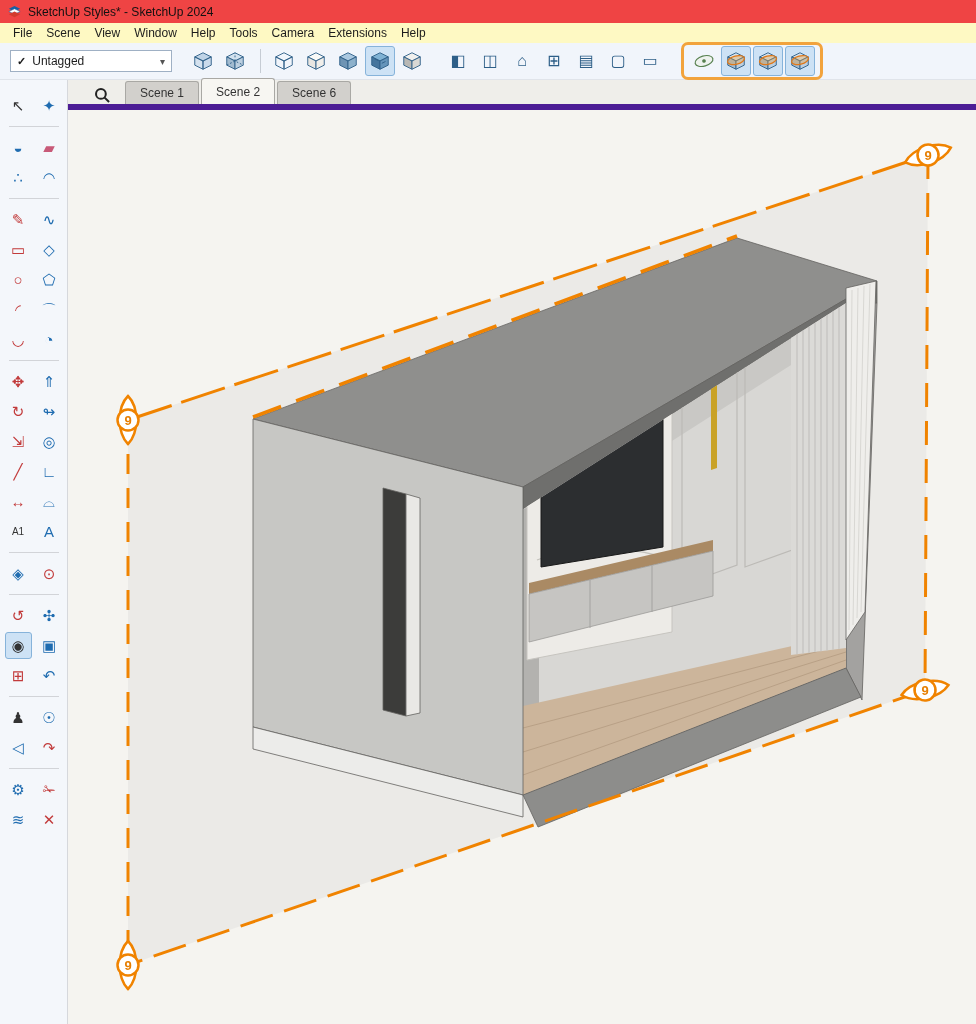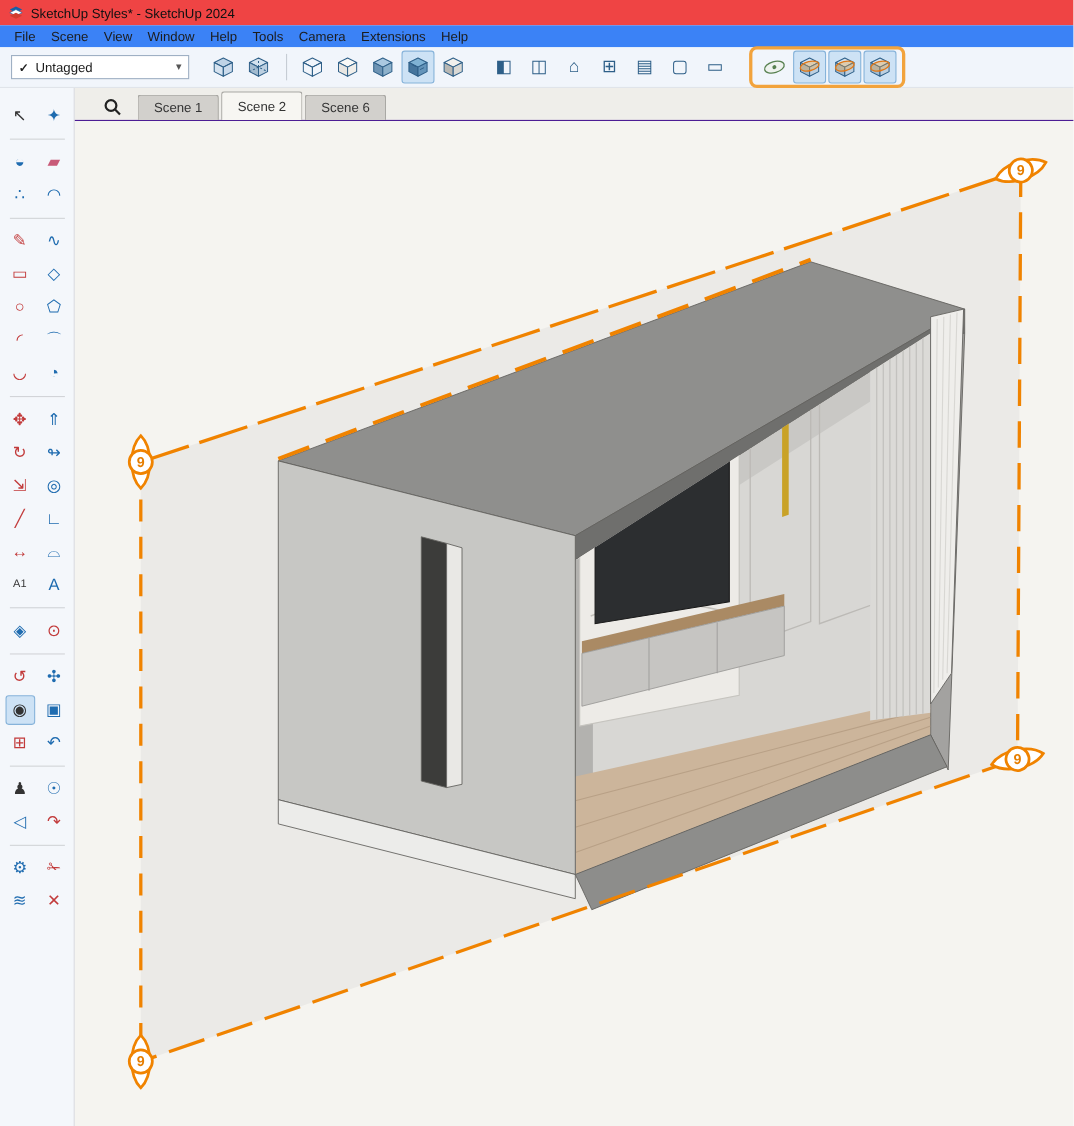--- a/index.html
+++ b/index.html
@@ -1,40 +1,40 @@
 <!DOCTYPE html>
 <html style="--accent: #f08300; --highlight: #f2a33c;"><head>
 <meta charset="utf-8">
 <style>
   *{margin:0;padding:0;box-sizing:border-box;}
   html,body{width:976px;height:1024px;overflow:hidden;}
   body{font-family:"Liberation Sans",sans-serif;font-size:12px;color:#1c1c1c;background:#fff;}
   .titlebar{height:23px;background:#ef4444;display:flex;align-items:center;padding:0 7px;gap:6px;}
   .titlebar .title{font-size:12px;color:#111;}
-  .menubar{height:20px;background:#3b82f6;display:flex;align-items:center;padding:0 6px;}
+  .menubar{height:20px;background:#fef9c3;display:flex;align-items:center;padding:0 6px;}
   .menu-item{padding:2px 7px;cursor:default;}
   .toolbar{height:37px;background:#f1f5fb;display:flex;align-items:center;padding:0 10px;border-bottom:1px solid #e0e4ea;}
   .tagdrop{width:162px;height:22px;background:#fff;border:1px solid #9fb0c4;display:flex;align-items:center;padding:0 6px;gap:6px;margin-right:16px;font-size:12px;}
   .tagdrop .check{font-weight:bold;font-size:11px;}
   .tagdrop .arrow{margin-left:auto;color:#555;font-size:10px;}
   #tb-groups{display:flex;align-items:center;}
   .tb-group{display:flex;align-items:center;gap:2px;margin-right:16px;}
   .tb-group.highlighted{border:3px solid var(--highlight,#f2a33c);border-radius:7px;padding:1px 5px;margin-right:0;}
   .tb-btn{width:30px;height:30px;display:flex;align-items:center;justify-content:center;border:1px solid transparent;border-radius:3px;}
   .tb-btn.pressed{background:#cde2f5;border-color:#86b3da;}
   .tb-glyph{font-size:16px;color:#2e5f88;line-height:1;}
   .vsep{width:1px;height:24px;background:#c6ccd4;margin:0 8px 0 -6px;}
   .body{display:flex;height:944px;}
   .leftrail{width:68px;background:#f4f7fb;border-right:1px solid #d6d8dc;padding-top:12px;display:flex;flex-direction:column;align-items:center;flex:none;}
   .tool-row{display:flex;gap:4px;margin-bottom:3px;}
   .tool-btn{width:27px;height:27px;display:flex;align-items:center;justify-content:center;font-size:15px;border:1px solid transparent;border-radius:3px;line-height:1;}
   .tool-btn.pressed{background:#cde2f5;border-color:#86b3da;}
   .tool-divider{width:50px;height:1px;background:#d2d4d8;margin:4px 0 7px;}
   .main{flex:1;display:flex;flex-direction:column;min-width:0;}
-  .tabsbar{height:30px;background:#efeeea;display:flex;align-items:flex-end;padding:0 0 0 12px;border-bottom:1px solid #4c1d95;}
+  .tabsbar{height:30px;background:#efeeea;display:flex;align-items:flex-end;padding:0 0 0 12px;border-bottom:6px solid #4c1d95;}
   .search-scenes{align-self:center;margin:6px 14px 0 14px;}
   #tabs{display:flex;align-items:flex-end;gap:2px;}
   .scene-tab{height:23px;padding:4px 14px 0;background:#d2d0cc;border:1px solid #a9a8a4;border-bottom:none;border-radius:3px 3px 0 0;font-size:12px;color:#333;}
   .scene-tab.active{background:#f7f6f2;height:26px;padding-top:6px;}
   .canvas{flex:1;position:relative;background:#f5f4f0;}
   .canvas svg{display:block;}
 </style>
 </head>
 <body>
 

